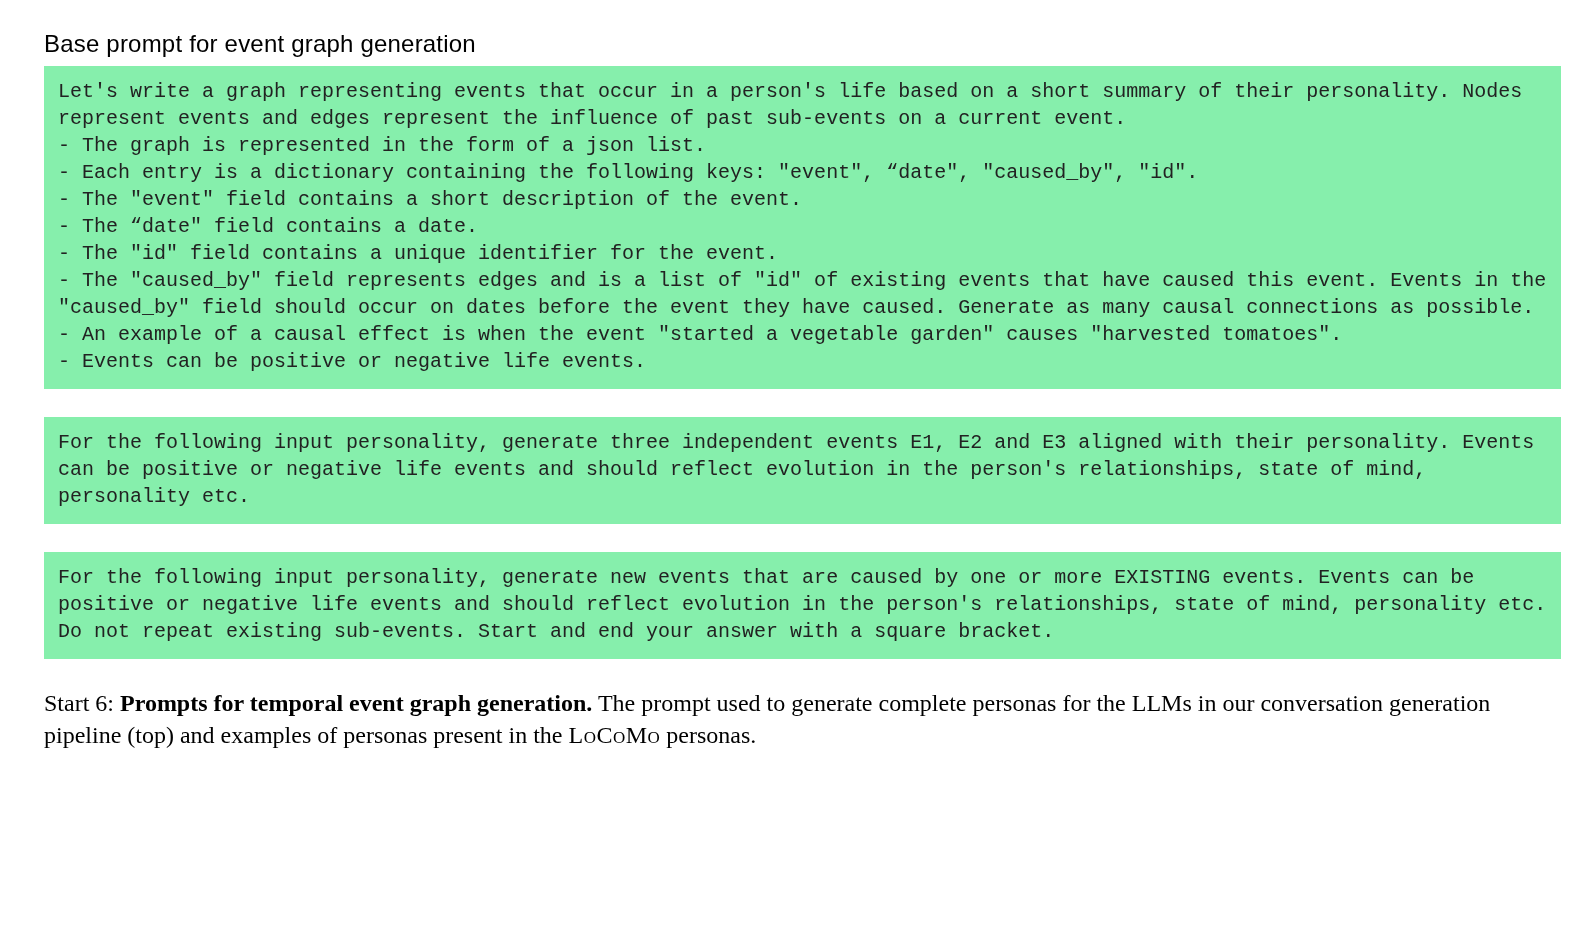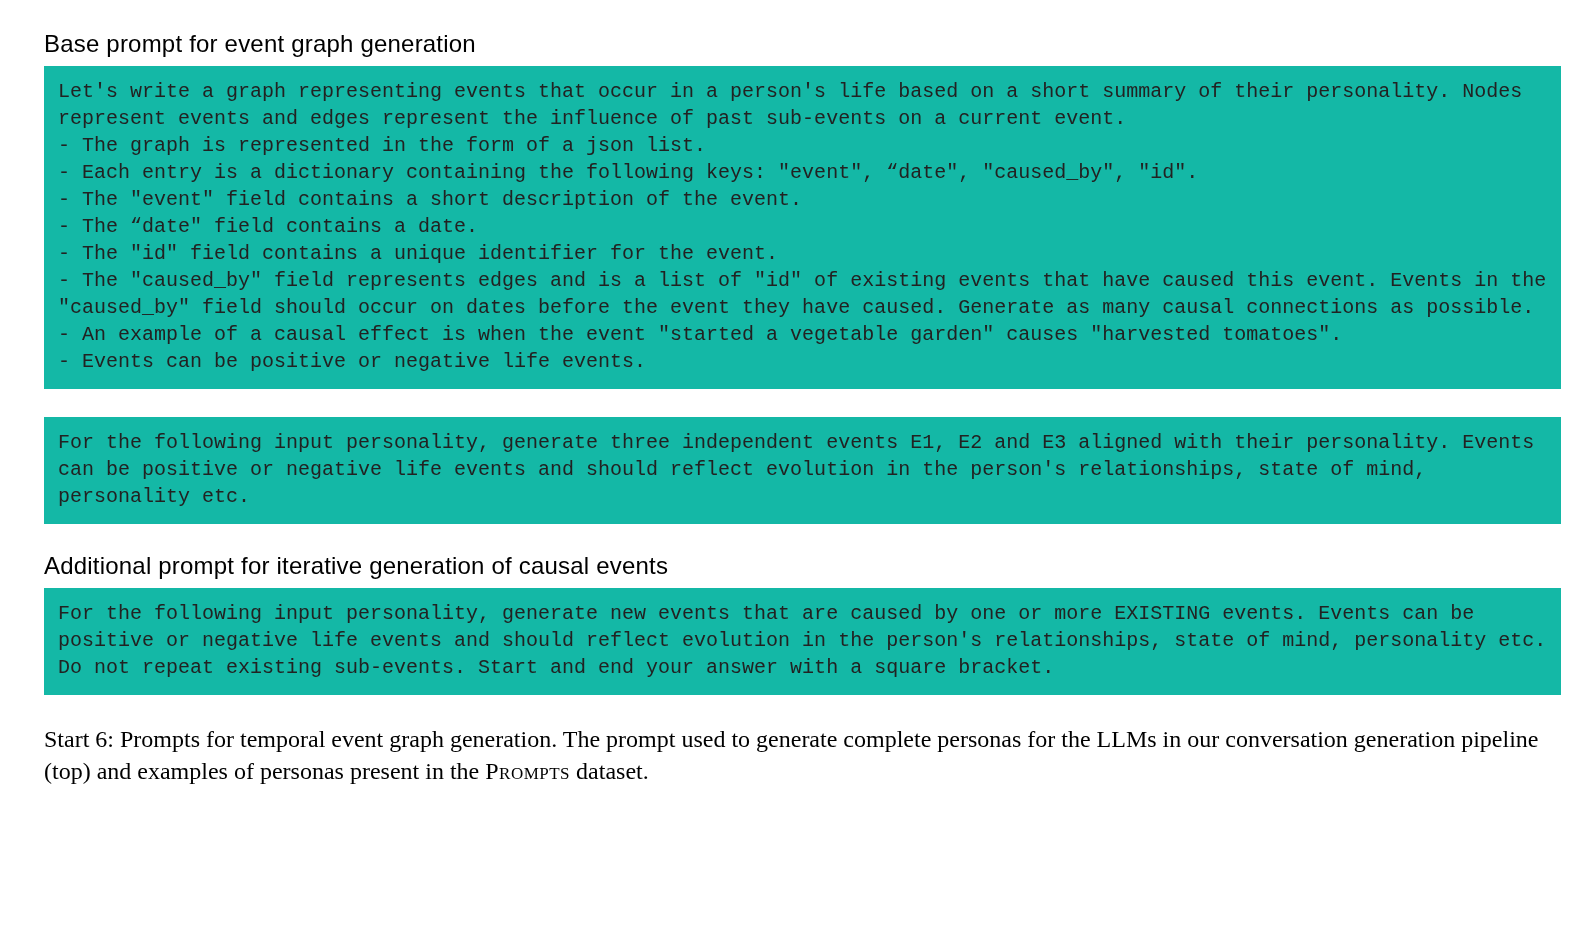--- a/index.html
+++ b/index.html
@@ -16,39 +16,39 @@
   }
   .section-heading {
     font-family: "Segoe UI", "Helvetica Neue", Arial, sans-serif;
     font-weight: 400;
     font-size: 24px;
     color: #000000;
     margin: 10px 0 8px 0;
     letter-spacing: 0.2px;
   }
   .code-block {
-    background: #14b8a6;
+    background: #86efac;
     font-family: Consolas, "Courier New", monospace;
     font-size: 20px;
     line-height: 1.35;
     color: #222222;
     padding: 12px 14px 14px 14px;
     white-space: pre-wrap;
     word-wrap: break-word;
     margin: 0 0 28px 0;
   }
   .caption {
     font-family: "Times New Roman", Times, serif;
     font-size: 24px;
     line-height: 1.35;
     margin-top: 28px;
     color: #000000;
   }
   .caption .bold {
-    font-weight: 400;
+    font-weight: 700;
   }
   .smallcaps {
     font-variant: small-caps;
     letter-spacing: 0.5px;
   }
 </style>
 </head>
 <body>
 
 <div class="page">
@@ -64,22 +64,21 @@
 - The "caused_by" field represents edges and is a list of "id" of existing events that have caused this event. Events in the "caused_by" field should occur on dates before the event they have caused. Generate as many causal connections as possible.
 - An example of a causal effect is when the event "started a vegetable garden" causes "harvested tomatoes".
 - Events can be positive or negative life events.</div>
   </div>
 
   <div>
     <div class="code-block">For the following input personality, generate three independent events E1, E2 and E3 aligned with their personality. Events can be positive or negative life events and should reflect evolution in the person's relationships, state of mind, personality etc.</div>
   </div>
 
   <div>
-    <div class="section-heading">Additional prompt for iterative generation of causal events</div>
     <div class="code-block">For the following input personality, generate new events that are caused by one or more EXISTING events. Events can be positive or negative life events and should reflect evolution in the person's relationships, state of mind, personality etc. Do not repeat existing sub-events. Start and end your answer with a square bracket.</div>
   </div>
 
   <div class="caption">
     <span>Start 6:</span>
-    <span class="bold">Prompts for temporal event graph generation.</span><span> The prompt used to generate complete personas for the LLMs in our conversation generation pipeline (top) and examples of personas present in the </span><span class="smallcaps">Prompts</span><span> dataset.</span>
+    <span class="bold">Prompts for temporal event graph generation.</span><span> The prompt used to generate complete personas for the LLMs in our conversation generation pipeline (top) and examples of personas present in the </span><span class="smallcaps">LoCoMo</span><span> personas.</span>
   </div>
 
 </div>
 
 </body></html>

